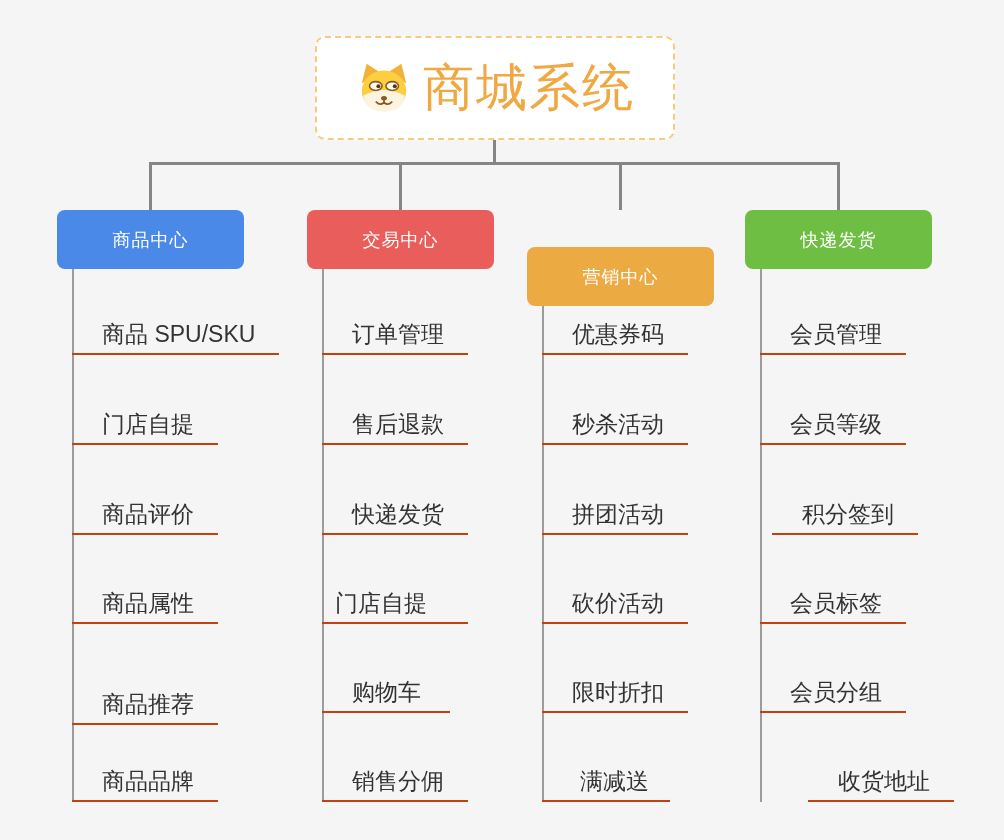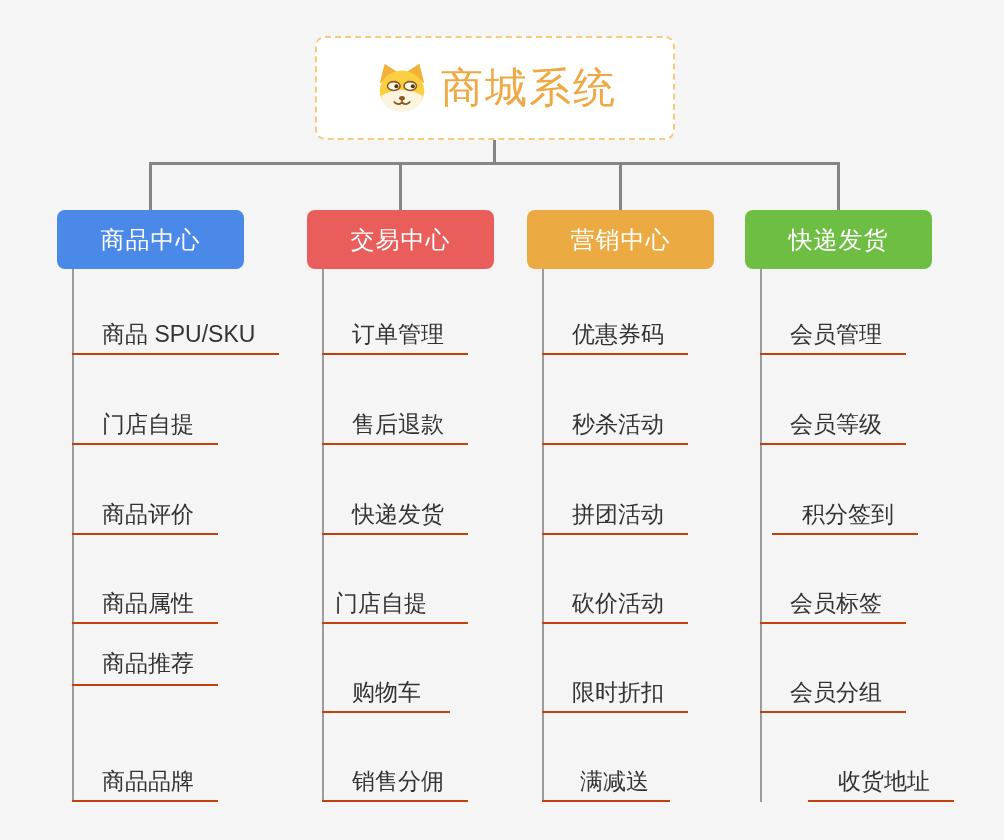--- a/index.html
+++ b/index.html
@@ -18,40 +18,40 @@
     left:315px; top:36px;
     width:360px; height:104px;
     background:#ffffff;
     border:2px dashed #f6cb7e;
     border-radius:10px;
     display:flex; align-items:center; justify-content:center;
     gap:10px;
     cursor:pointer;
   }
   .root-title {
-    font-size:42px;
+    font-size:51px;
     font-weight:500;
     color:#f0a843;
     letter-spacing:2px;
     white-space:nowrap;
   }
   .dog { width:58px; height:56px; display:inline-flex; }
 
   
   .cline { position:absolute; background:#858585; }
   .spine { position:absolute; width:2px; background:#9c9c9c; }
 
   
   .branch-box {
     position:absolute;
     top:210px; height:59px; width:187px;
     border-radius:8px;
     display:flex; align-items:center; justify-content:center;
     color:#ffffff;
-    font-size:24px;
+    font-size:18px;
     letter-spacing:1px;
     cursor:pointer;
   }
 
   
   .leaf {
     position:absolute;
     height:44px;
     border-bottom:2px solid #c2410c;
     display:flex;
@@ -110,21 +110,21 @@
       </div>
       <div class="leaf" style="left: 72px; top: 401px; width: 146px;">
         <span>门店自提</span>
       </div>
       <div class="leaf" style="left: 72px; top: 491px; width: 146px;">
         <span>商品评价</span>
       </div>
       <div class="leaf" style="left: 72px; top: 580px; width: 146px;">
         <span>商品属性</span>
       </div>
-      <div class="leaf" style="left: 72px; top: 642px; width: 146px; font-family: Liberation Mono, monospace;">
+      <div class="leaf" style="left: 72px; top: 681px; width: 146px;">
         <span>商品推荐</span>
       </div>
       <div class="leaf" style="left: 72px; top: 758px; width: 146px;">
         <span>商品品牌</span>
       </div>
       <div class="spine" style="left: 322px; top: 269px; height: 533px;"></div>
       <div class="branch-box" style="left: 307px; background: rgb(233, 93, 91);">
         <span>交易中心</span>
       </div>
       <div class="leaf" style="left: 322px; top: 311px; width: 146px;">
@@ -139,21 +139,21 @@
       <div class="leaf" style="left: 322px; top: 580px; width: 146px; padding-left: 13px;">
         <span>门店自提</span>
       </div>
       <div class="leaf" style="left: 322px; top: 669px; width: 128px;">
         <span>购物车</span>
       </div>
       <div class="leaf" style="left: 322px; top: 758px; width: 146px;">
         <span>销售分佣</span>
       </div>
       <div class="spine" style="left: 542px; top: 269px; height: 533px;"></div>
-      <div class="branch-box" style="left: 527px; background: rgb(235, 170, 66);">
+      <div class="branch-box" style="left: 527px; background: rgb(235, 170, 66); margin-top: 37px;">
         <span>营销中心</span>
       </div>
       <div class="leaf" style="left: 542px; top: 311px; width: 146px;">
         <span>优惠券码</span>
       </div>
       <div class="leaf" style="left: 542px; top: 401px; width: 146px;">
         <span>秒杀活动</span>
       </div>
       <div class="leaf" style="left: 542px; top: 491px; width: 146px;">
         <span>拼团活动</span>

